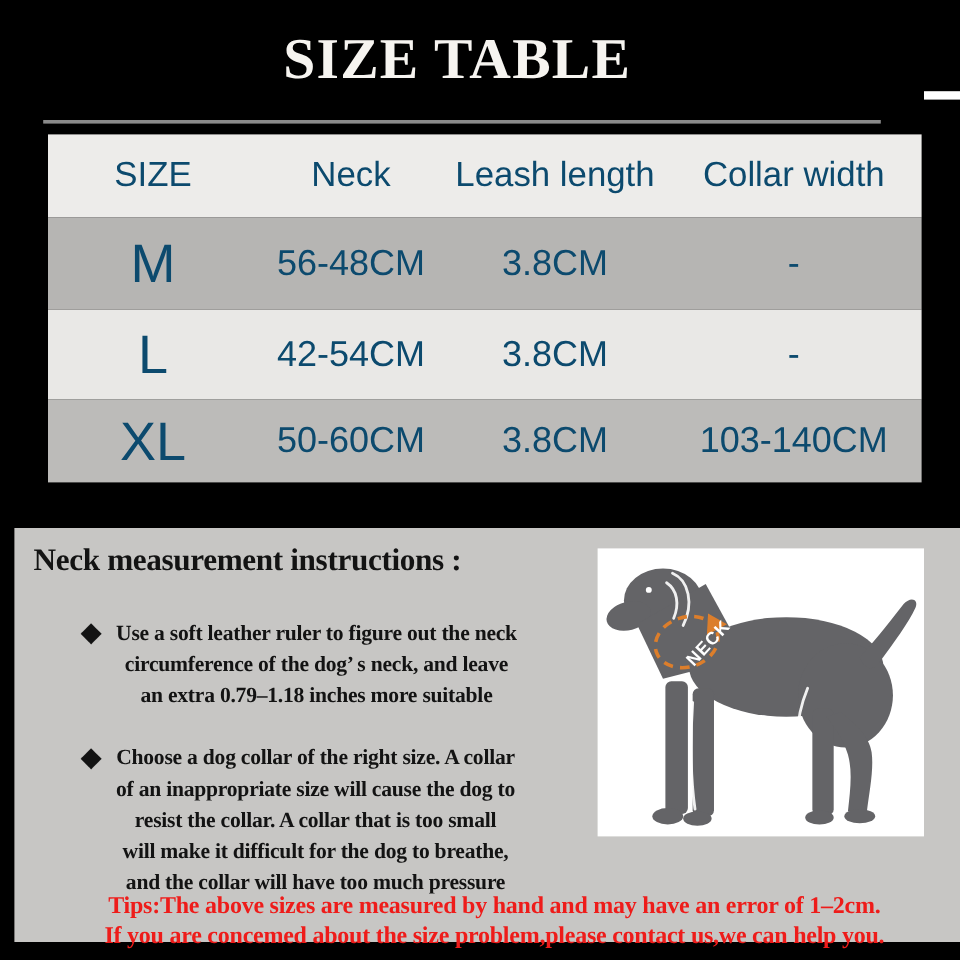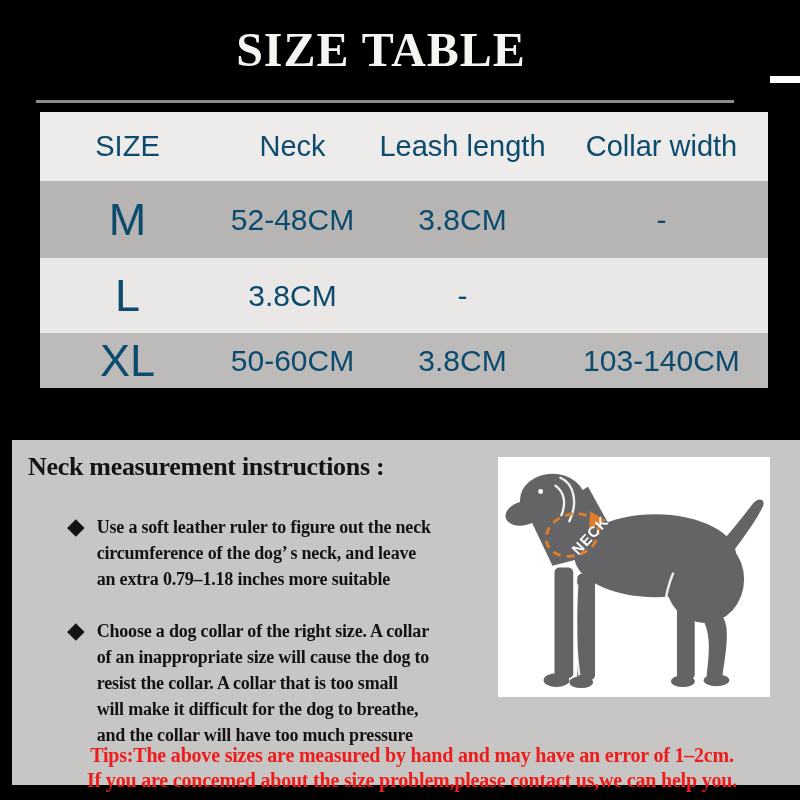--- a/index.html
+++ b/index.html
@@ -12,38 +12,38 @@
 
   .top-dash{position:absolute;top:76px;left:770px;width:30px;height:7px;background:#ffffff;}
   .divider{position:absolute;top:100px;left:36px;width:698px;height:3px;background:#8a8a8a;}
 
   .size-table{position:absolute;left:40px;top:112px;width:728px;color:#0c4a6e;}
   .trow{display:grid;grid-template-columns:175px 155px 185px 213px;
         align-items:center;justify-items:center;}
   .trow.head{height:69px;background:#edecea;}
   .trow.dark{height:77px;background:#b6b5b3;}
   .trow.light{height:75px;background:#e9e8e6;}
-  .trow.dark2{height:55px;background:#bcbbb9;}
+  .trow.dark2{height:69px;background:#bcbbb9;}
   .hcell{font-size:29px;}
   .cell-size{font-size:45px;}
   .cell-data{font-size:30px;}
 
   .panel{position:absolute;left:12px;top:440px;width:776px;height:345px;background:#c7c6c4;
          font-family:"Liberation Serif","DejaVu Serif",serif;color:#131313;padding-left:20px;}
   .panel-heading{position:absolute;left:16px;top:12px;font-size:26px;font-weight:bold;
                  letter-spacing:-0.3px;}
   .dog-box{position:absolute;left:486px;top:17px;width:272px;height:240px;background:#ffffff;}
   .dog-box svg{display:block;width:100%;height:100%;}
 
   .bullets{position:absolute;left:55px;top:74px;width:445px;}
   .bullet{display:flex;align-items:flex-start;}
   .bullet + .bullet{margin-top:26px;}
   .bullet-icon{font-size:23px;line-height:26px;margin-right:12px;flex:0 0 auto;}
   .bullet-text{font-size:18px;line-height:26px;font-weight:bold;white-space:pre-line;
-               letter-spacing:-0.2px;margin:0;}
+               letter-spacing:-0.2px;margin:0;text-align:center;}
 
   .tips{position:absolute;left:32px;top:303px;width:736px;color:#ee1c1a;
         font-weight:bold;font-size:20px;line-height:25px;letter-spacing:-0.2px;text-align:center;}
 </style>
 </head>
 <body>
 
 <div id="page">
 
   <div class="title">SIZE TABLE</div>
@@ -52,26 +52,27 @@
 
   <div class="size-table">
     <div class="trow head">
       <div class="hcell">SIZE</div>
       <div class="hcell">Neck</div>
       <div class="hcell">Leash length</div>
       <div class="hcell">Collar width</div>
     </div>
     <div class="trow dark">
       <div class="cell-size">M</div>
-      <div class="cell-data">52-48CM</div>
+      <div class="cell-data">56-48CM</div>
       <div class="cell-data">3.8CM</div>
       <div class="cell-data">-</div>
     </div>
     <div class="trow light">
       <div class="cell-size">L</div>
+      <div class="cell-data">42-54CM</div>
       <div class="cell-data">3.8CM</div>
       <div class="cell-data">-</div>
     </div>
     <div class="trow dark2">
       <div class="cell-size">XL</div>
       <div class="cell-data">50-60CM</div>
       <div class="cell-data">3.8CM</div>
       <div class="cell-data">103-140CM</div>
     </div>
   </div>

